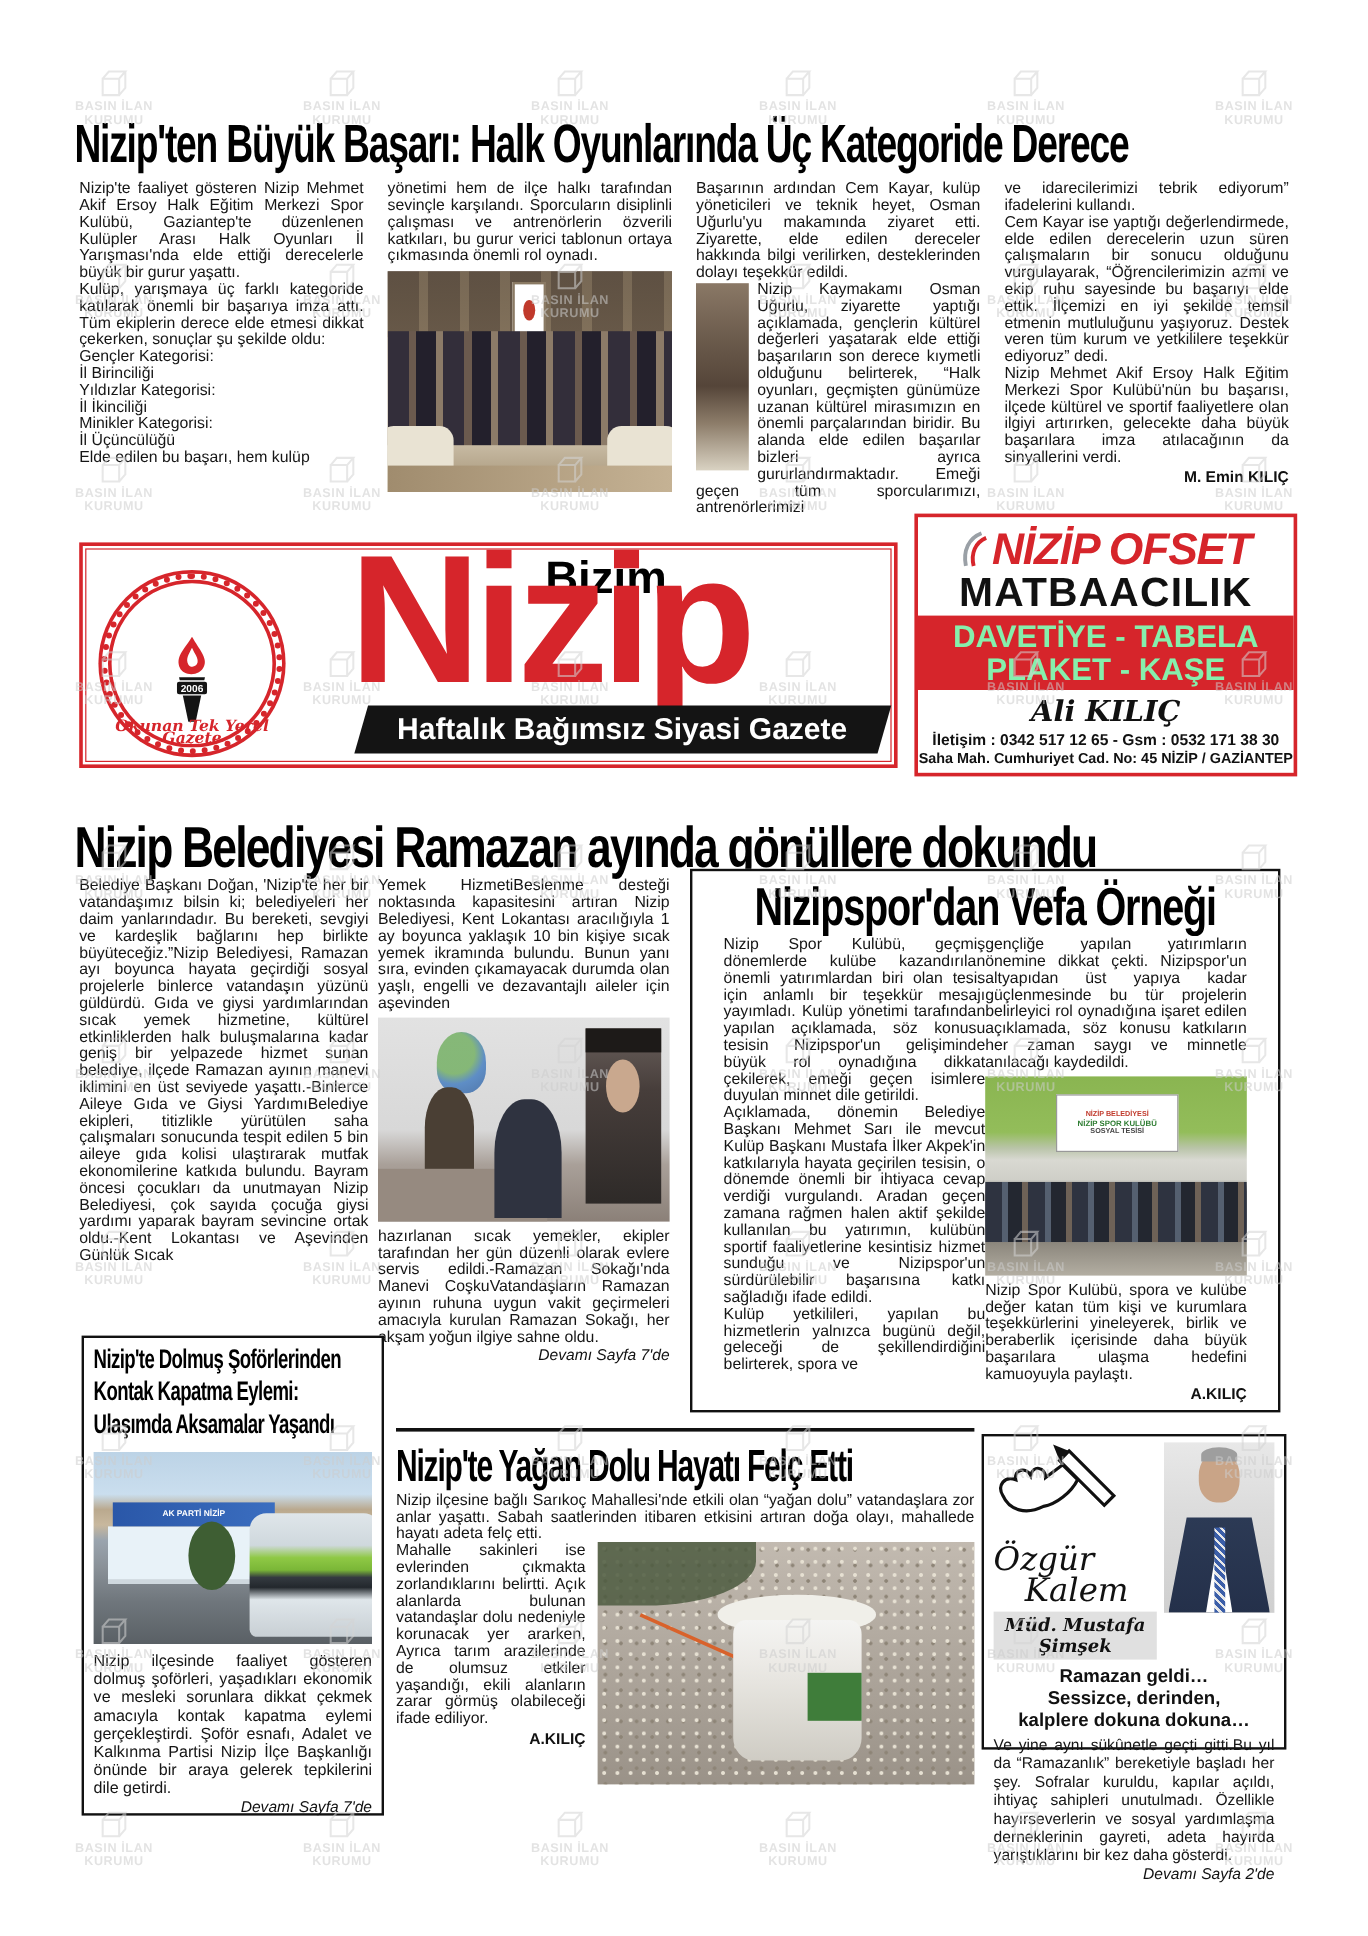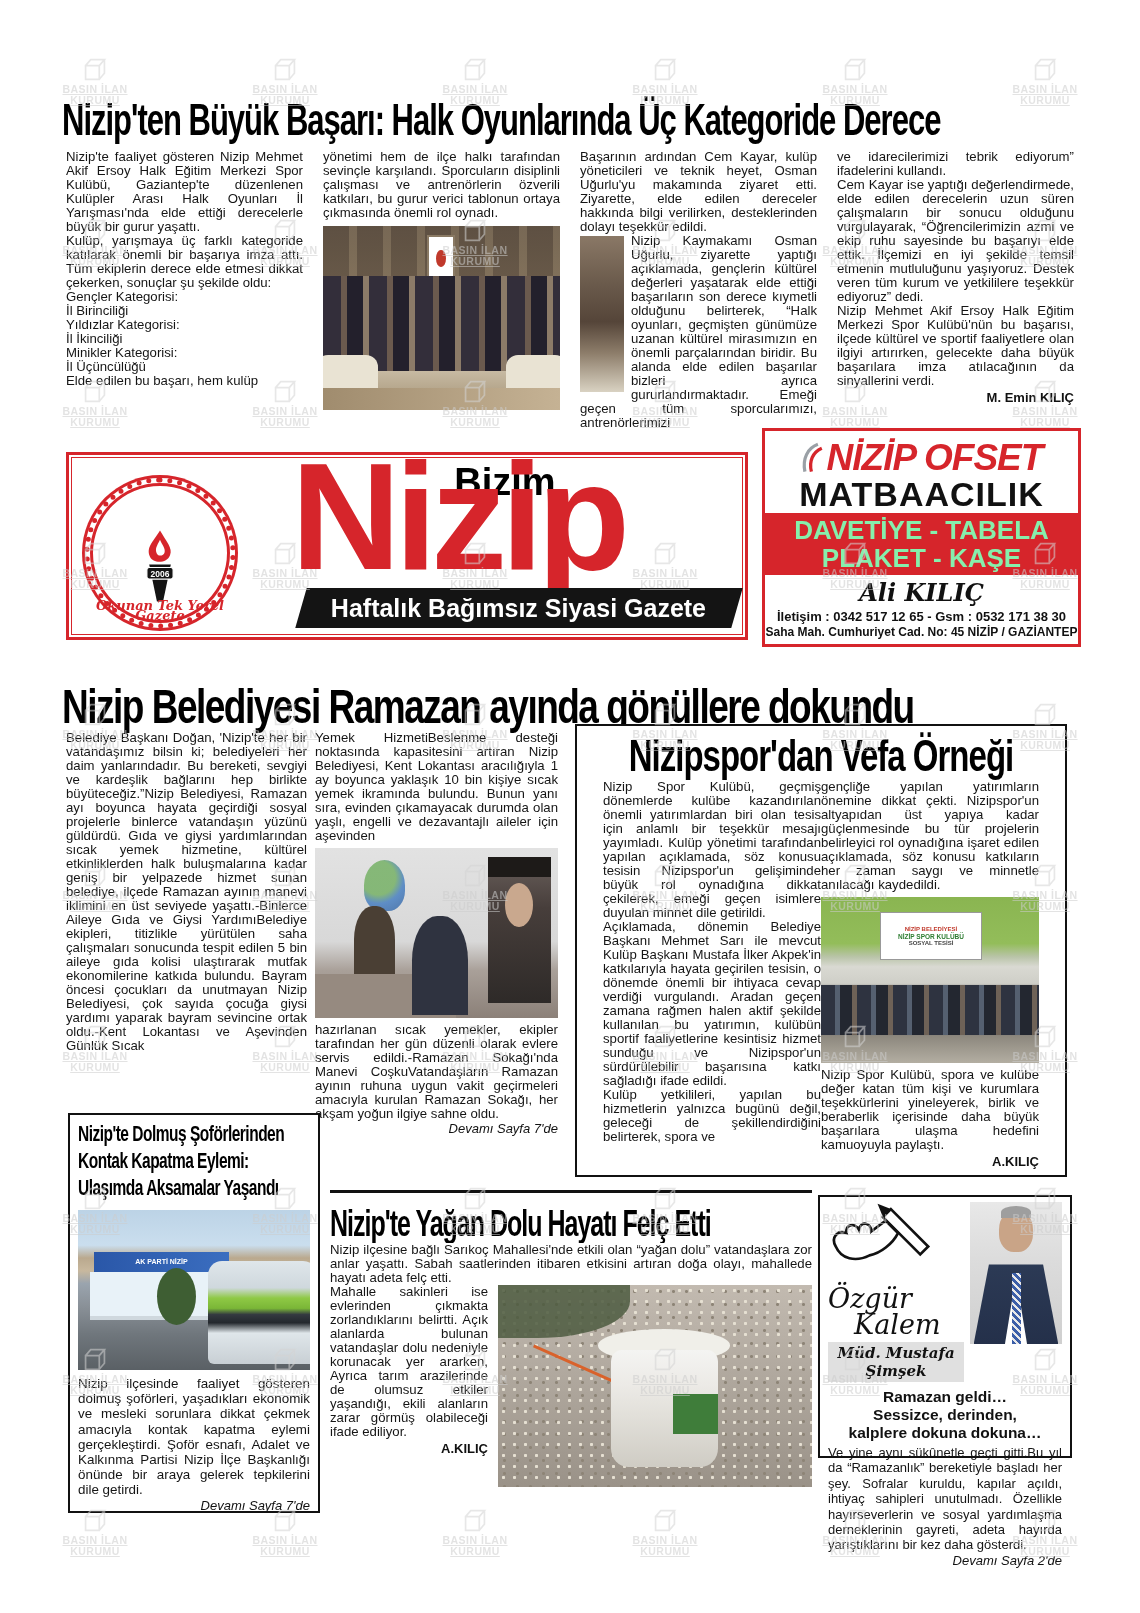--- a/index.html
+++ b/index.html
@@ -2,21 +2,21 @@
 <html><head>
 <meta charset="utf-8">
 <style>
   html,body{margin:0;padding:0;background:#fff;}
   .page{position:relative;width:1140px;height:1613px;background:#fff;overflow:hidden;
         font-family:"Liberation Sans",sans-serif;color:#111;}
   
   .wm-layer{position:absolute;inset:0;display:grid;grid-template-columns:repeat(6,1fr);
             grid-template-rows:repeat(10,1fr);z-index:4;pointer-events:none;}
   .wm{display:flex;flex-direction:column;align-items:center;justify-content:center;
-      color:#cdcdcd;font-weight:bold;font-size:10.5px;line-height:11px;opacity:.55;letter-spacing:.5px;text-decoration:underline;}
+      color:#cdcdcd;font-weight:bold;font-size:10.5px;line-height:11px;opacity:.55;letter-spacing:.5px;}
   .wm-cube{width:24px;height:26px;margin-bottom:2px;color:#d4d4d4;}
   
   .abs{position:absolute;}
   .body{font-size:13.2px;line-height:14px;text-align:justify;color:#151515;}
   .pl{white-space:pre-line;}
   .byline{text-align:right;font-weight:bold;font-size:13px;margin-top:2px;}
   .cont{text-align:right;font-weight:normal;font-style:italic;font-size:13px;}
   .display{display:inline-block;font-weight:bold;color:#000;white-space:nowrap;transform-origin:top left;}
   .photo{position:relative;overflow:hidden;background:#c8c0b4;}
   

